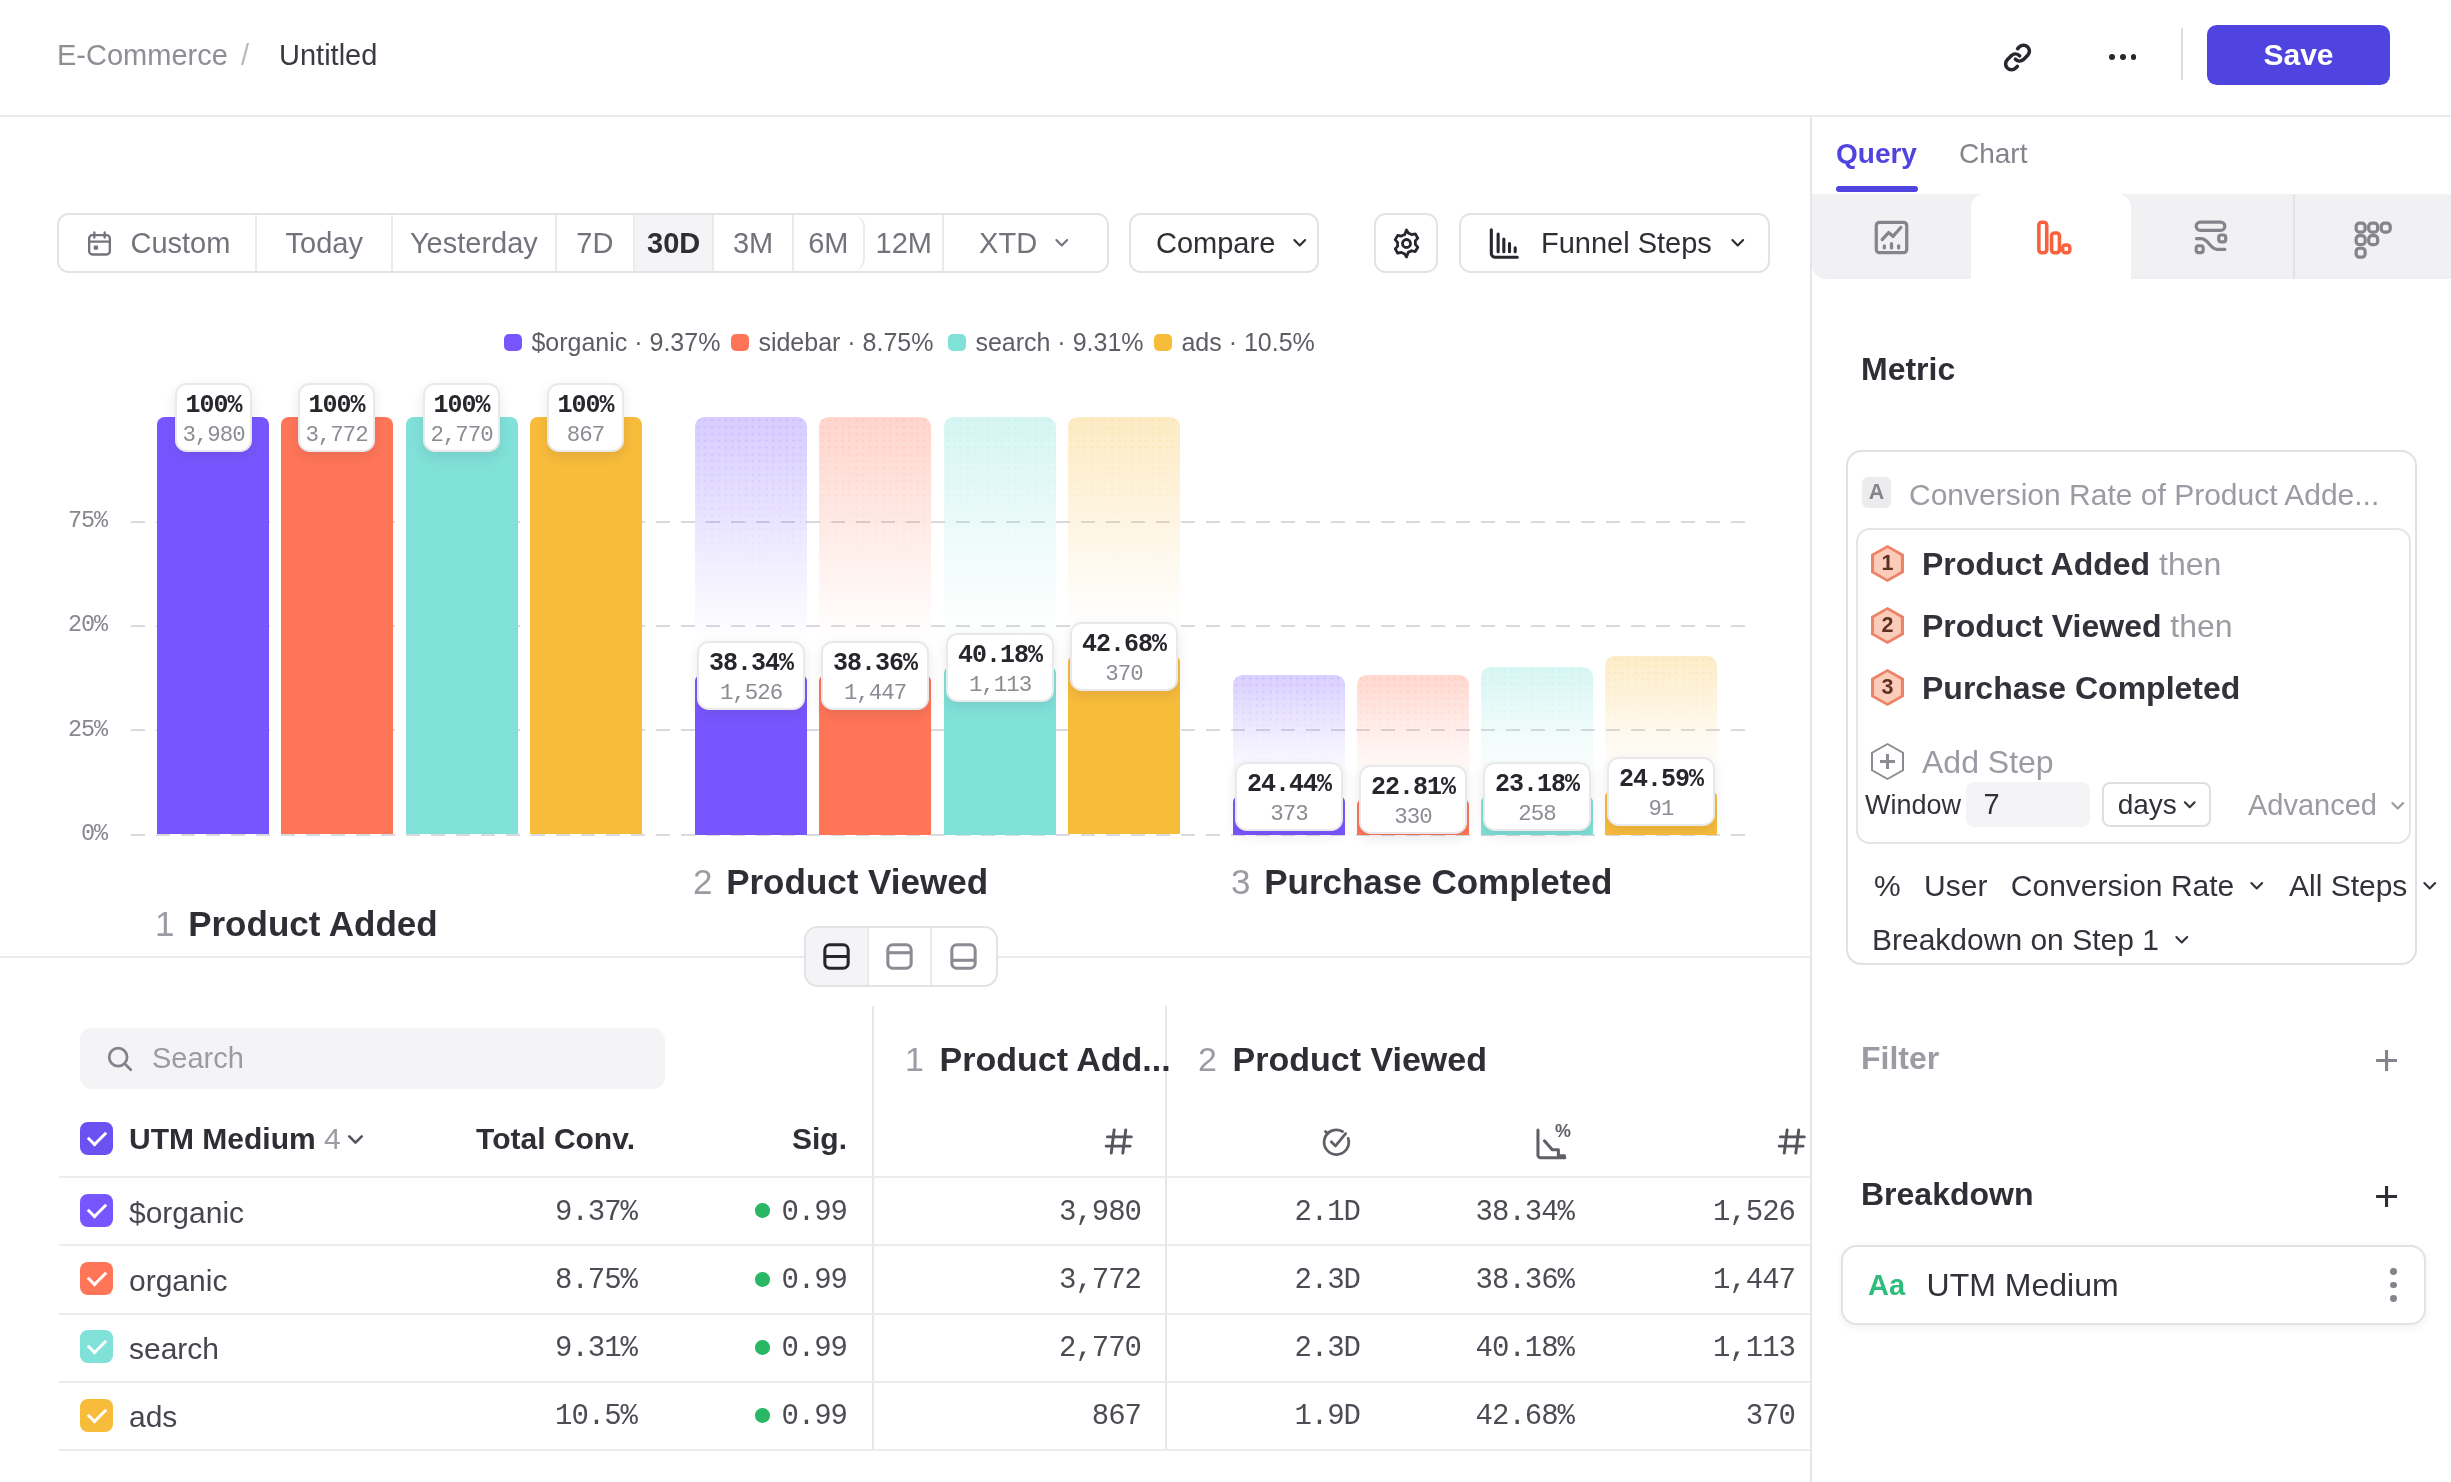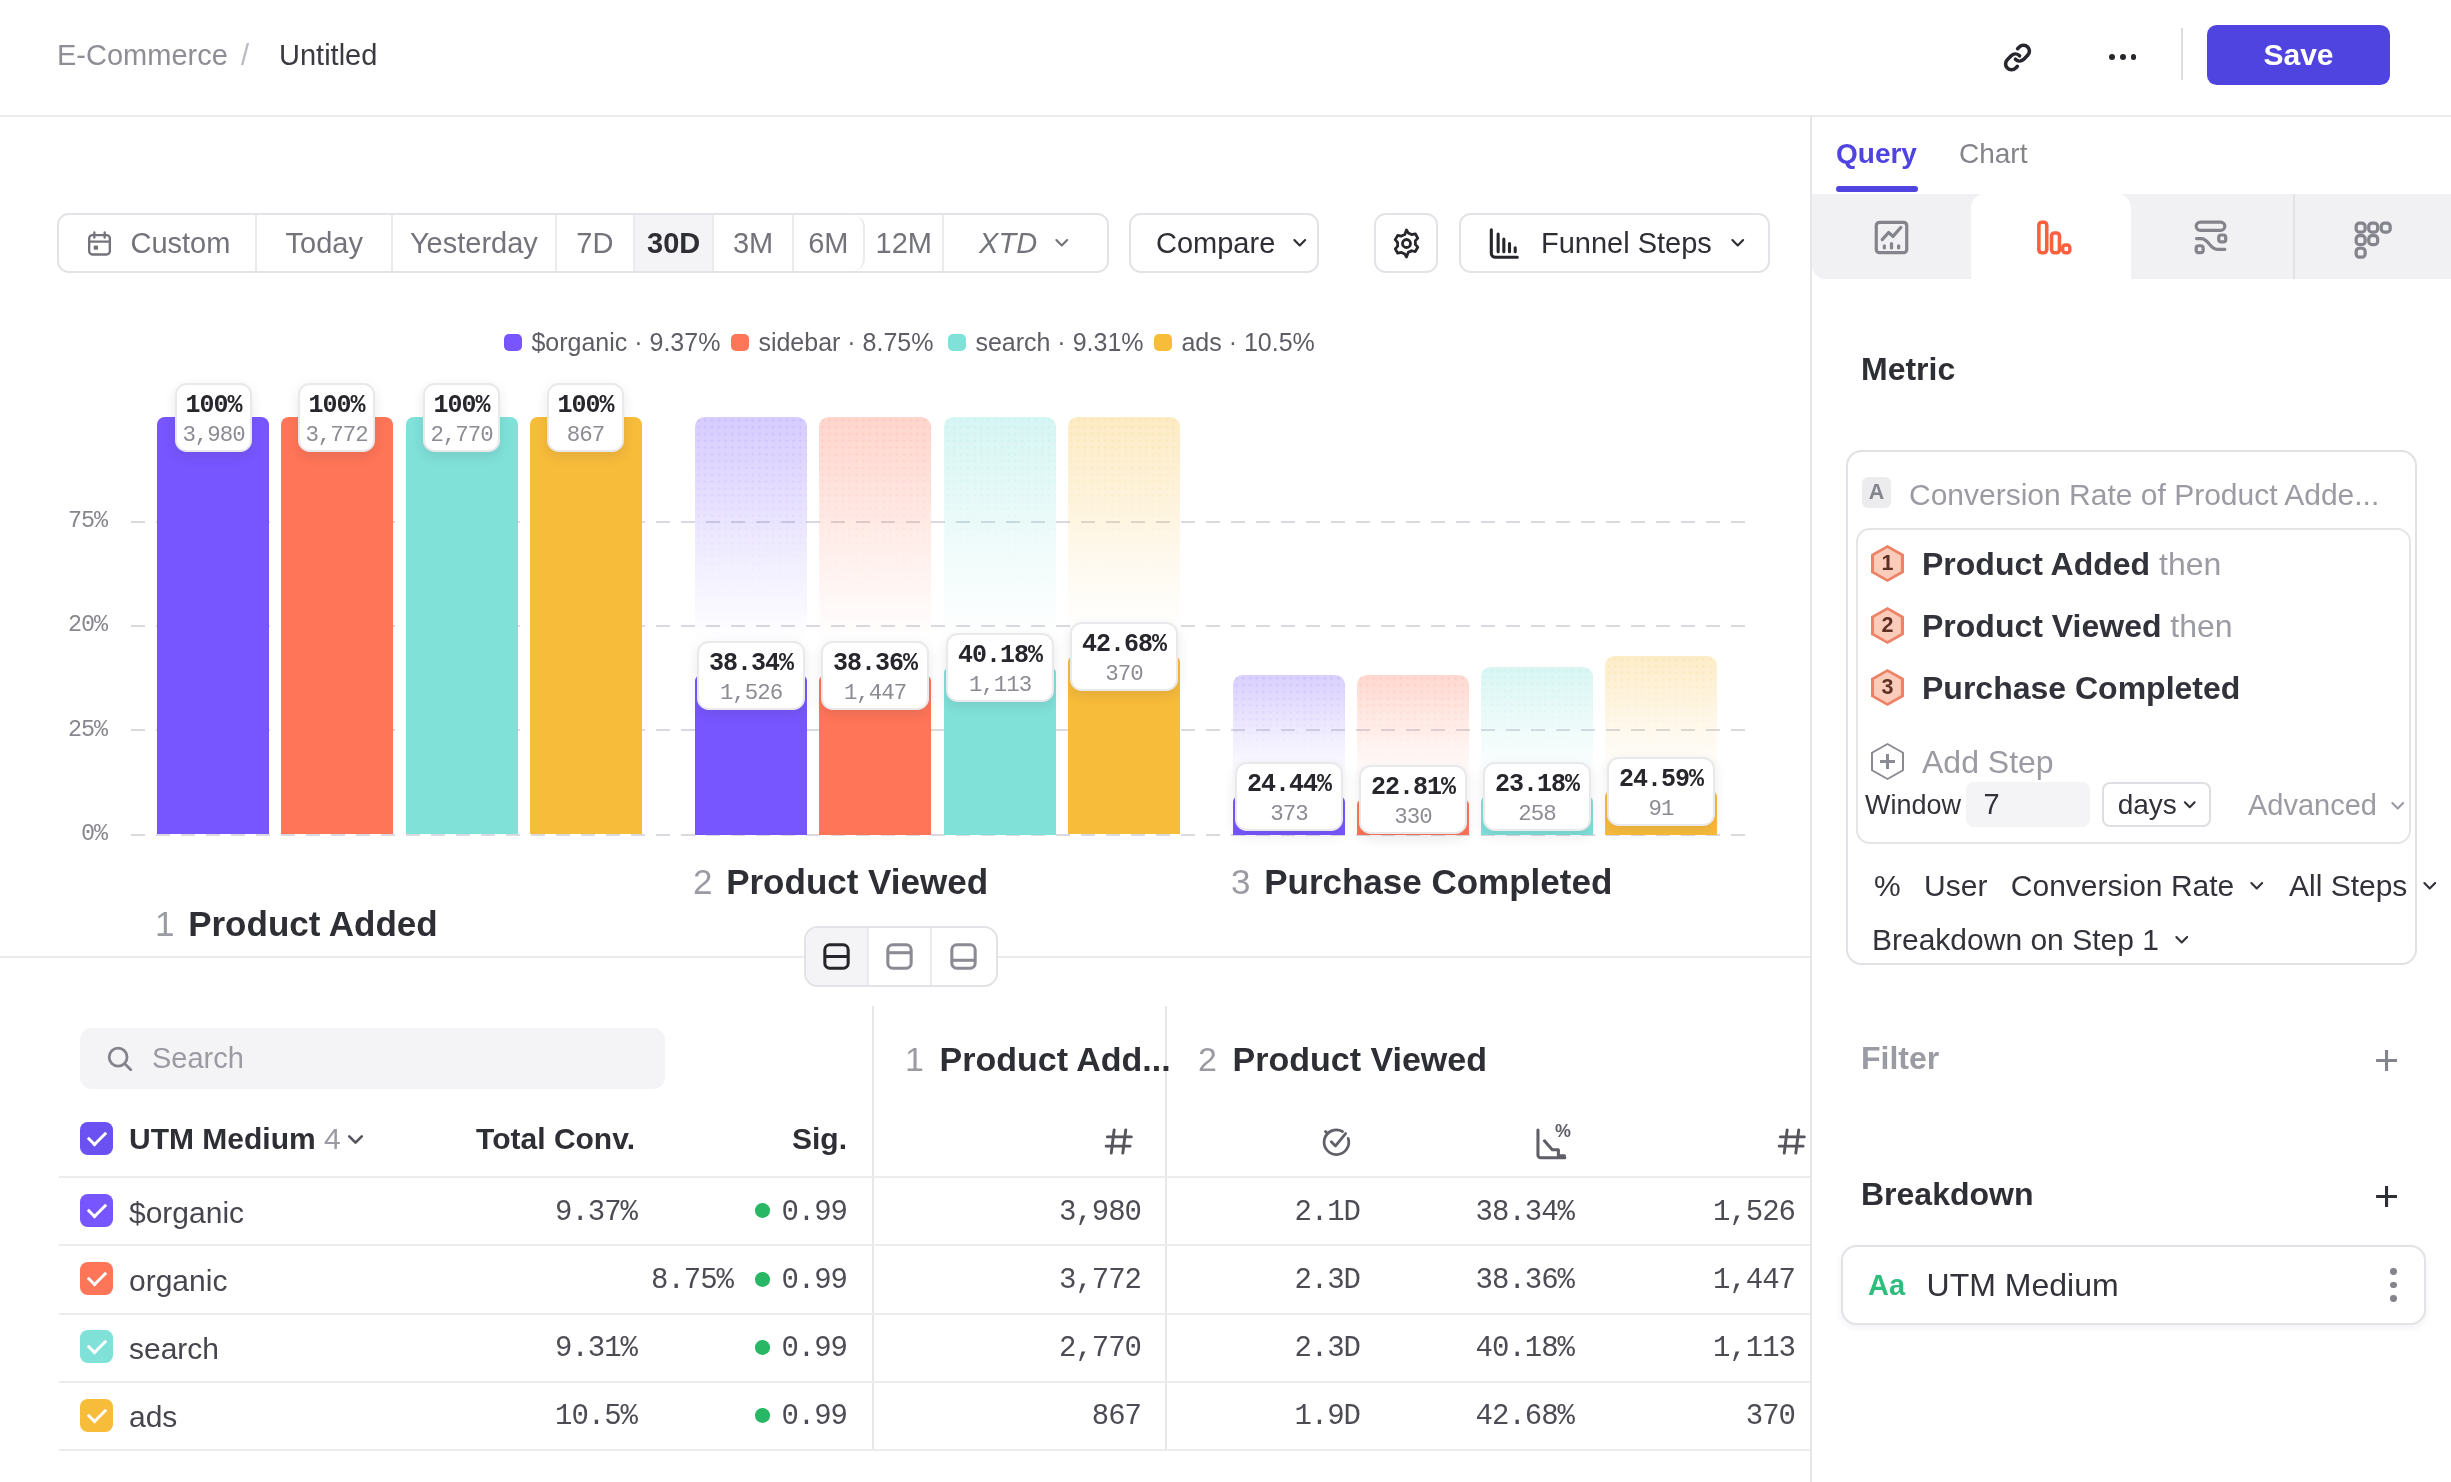--- a/index.html
+++ b/index.html
@@ -19,21 +19,21 @@
   .vbox { position:absolute; height:69px; background:#fff; border:2px solid #e9e9ec; border-radius:11.7px;
     box-shadow:0 4.9px 11.7px rgba(40,40,60,.10); text-align:center; padding-top:5.9px; }
   .vbox .p { font-family:"Liberation Mono",monospace; font-weight:700; font-size:25px; color:#26262c; line-height:30px; letter-spacing:-1px;}
   .vbox .c { font-family:"Liberation Mono",monospace; font-size:22.4px; color:#8b8b93; line-height:29px; letter-spacing:-1px;}
   .steplab { position:absolute; font-size:35px; color:#2e2e35; font-weight:700; }
   .steplab .n { color:#9b9ba3; font-weight:400; margin-right:13.7px; }
   .seg { position:absolute; top:213px; height:60px; border:2px solid #e3e3e7; border-radius:11.7px; background:#fff;
     display:flex; align-items:stretch; }
   .seg .cell { display:flex; align-items:center; justify-content:center; font-size:29px; color:#73737b;
     border-right:2px solid #ebebee; padding:0; }
-  .seg .cell:last-child { border-right:none;font-style:italic; }
+  .seg .cell:last-child { border-right:none; }
   .btn { position:absolute; top:213px; height:60px; border:2px solid #e3e3e7; border-radius:11.7px; background:#fff;
     display:flex; align-items:center; }
   .chev { display:inline-block; width:21.5px; height:21.5px; }
   .check { position:absolute; width:33px; height:33px; border-radius:7.8px; }
   .check:after { content:""; position:absolute; left:7.8px; top:8.8px; width:14.6px; height:7.8px;
     border-left:3.4px solid #fff; border-bottom:3.4px solid #fff; transform:rotate(-45deg); }
   .num { font-family:"Liberation Mono",monospace; font-size:29px; color:#4c4c54; letter-spacing:-1px; }
   .leg { display:flex; align-items:center; font-size:25px; color:#5d5d65; font-weight:500; }
   .leg > span { width:17.6px; height:17.6px; border-radius:4.9px; margin-right:9.8px; }
   .hexb { position:absolute; width:33px; height:37px; clip-path:polygon(50% 0,100% 25%,100% 75%,50% 100%,0 75%,0 25%); background:#ec8266; }
@@ -277,21 +277,21 @@
   <div class="abs num" style="right:1815px; top:1196px;">9.37%</div>
   <div class="abs" style="left:755px; top:1203px; width:14.6px; height:14.6px; border-radius:50%; background:#28b865;"></div>
   <div class="abs num" style="right:1605px; top:1196px;">0.99</div>
   <div class="abs num" style="right:1311px; top:1196px;">3,980</div>
   <div class="abs num" style="right:1092px; top:1196px;">2.1D</div>
   <div class="abs num" style="right:878px; top:1196px;">38.34%</div>
   <div class="abs num" style="right:657px; top:1196px;">1,526</div>
 
   <div class="check" style="left:80px; top:1262px; background:#ff7557;"></div>
   <div class="abs" style="left:129px; top:1264px; font-size:30px; color:#46464e;">organic</div>
-  <div class="abs num" style="right:1719px; top:1264px;">8.75%</div>
+  <div class="abs num" style="right:1815px; top:1264px;">8.75%</div>
   <div class="abs" style="left:755px; top:1272px; width:14.6px; height:14.6px; border-radius:50%; background:#28b865;"></div>
   <div class="abs num" style="right:1605px; top:1264px;">0.99</div>
   <div class="abs num" style="right:1311px; top:1264px;">3,772</div>
   <div class="abs num" style="right:1092px; top:1264px;">2.3D</div>
   <div class="abs num" style="right:878px; top:1264px;">38.36%</div>
   <div class="abs num" style="right:657px; top:1264px;">1,447</div>
 
   <div class="check" style="left:80px; top:1330px; background:#80e1d9;"></div>
   <div class="abs" style="left:129px; top:1332px; font-size:30px; color:#46464e;">search</div>
   <div class="abs num" style="right:1815px; top:1332px;">9.31%</div>

